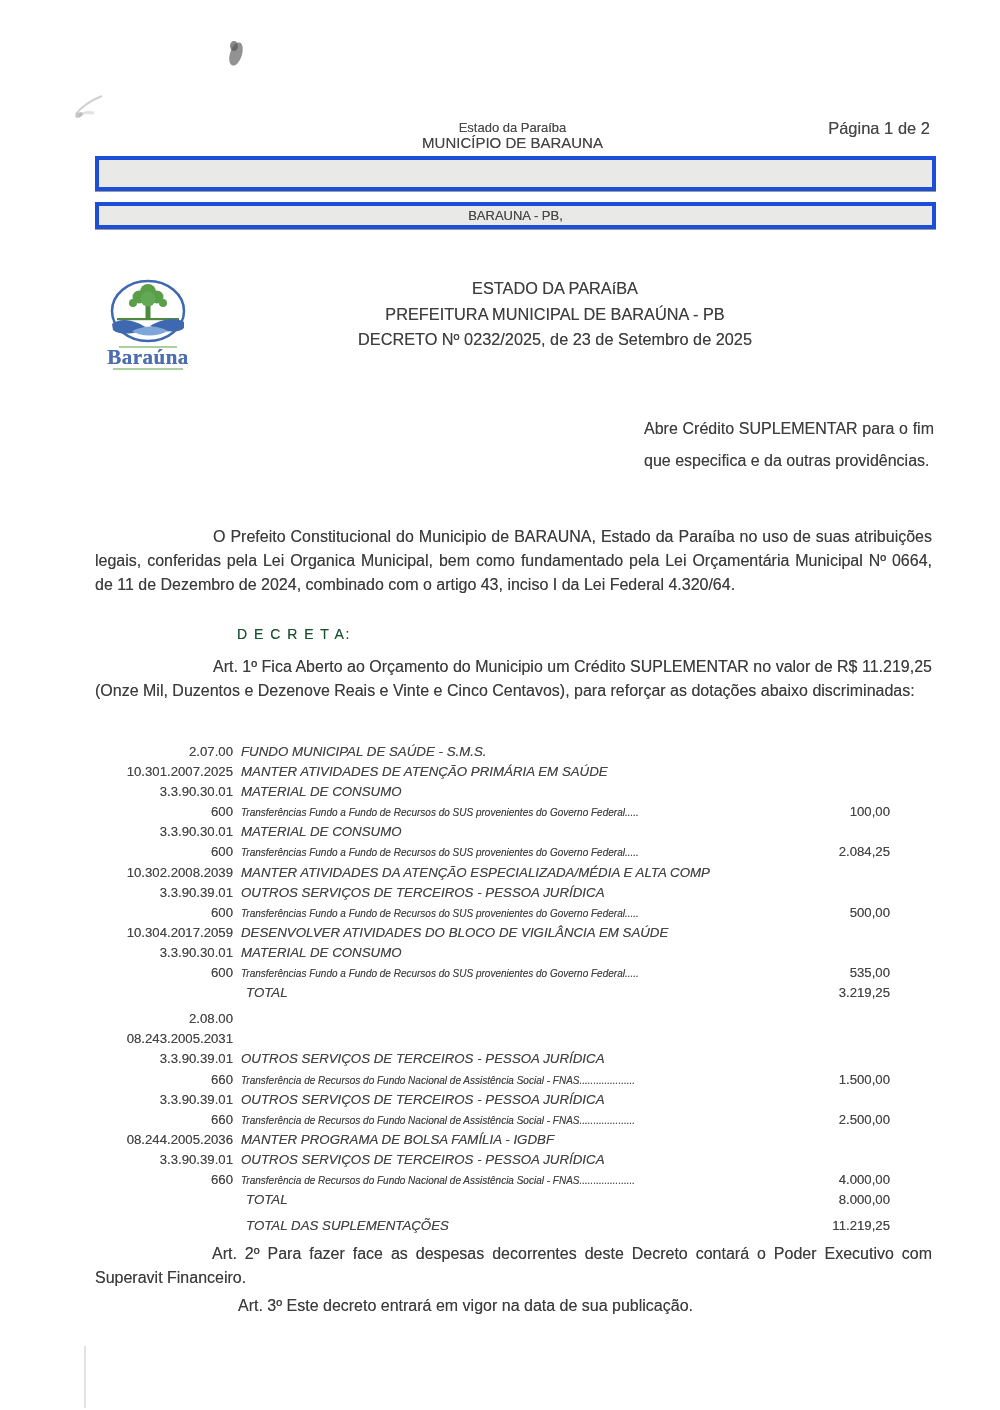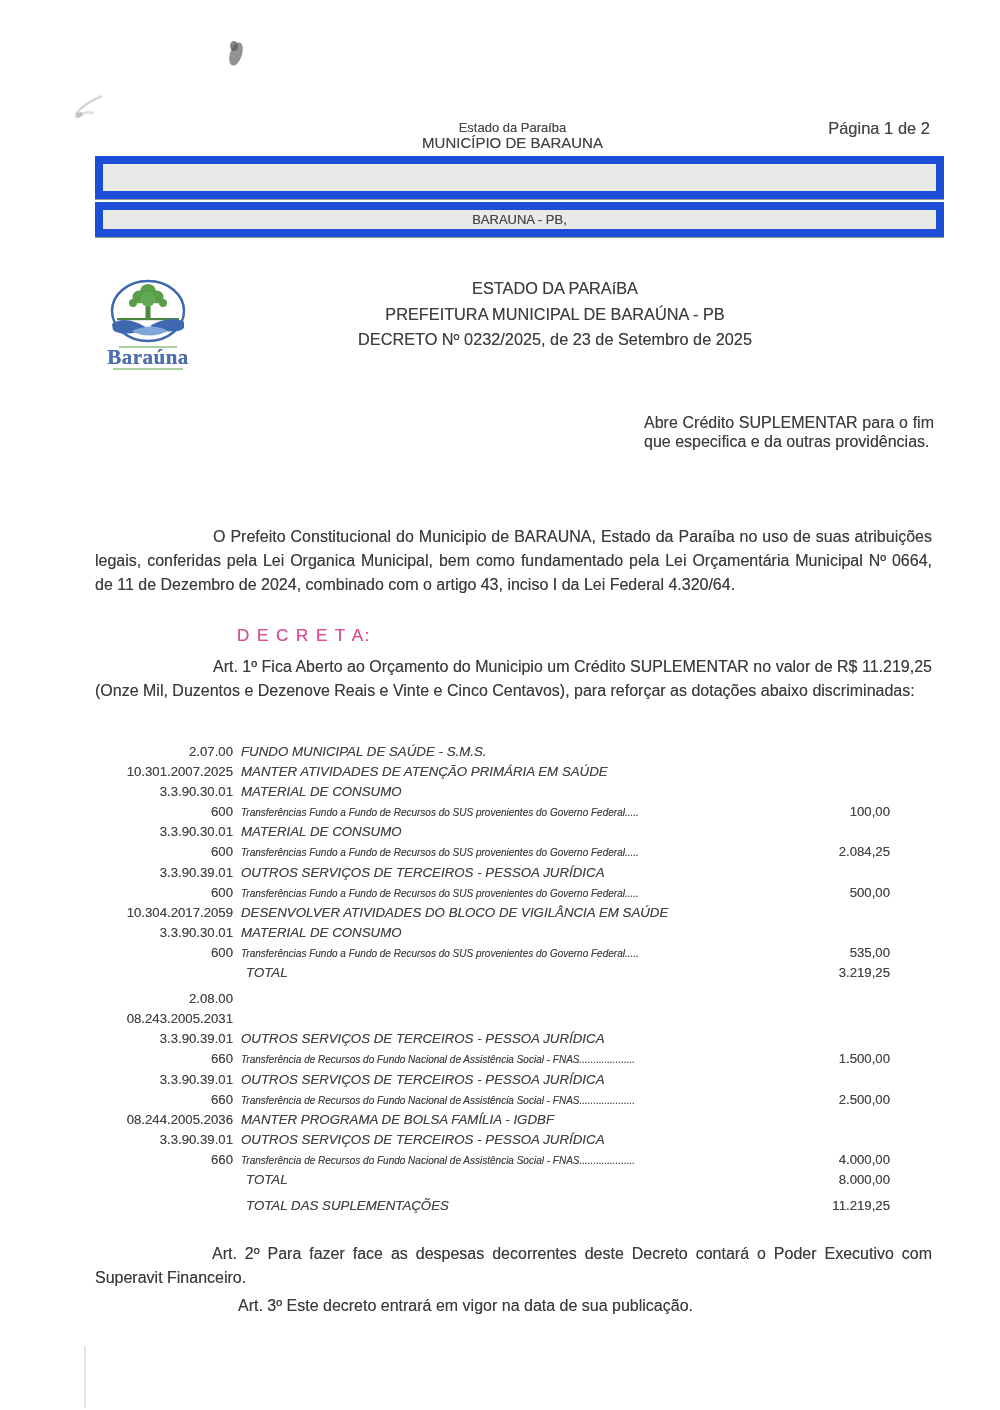--- a/index.html
+++ b/index.html
@@ -15,42 +15,42 @@
   .smudge1{left:72px;top:88px;width:44px;height:34px;}
   .smudge2{left:222px;top:38px;width:30px;height:40px;}
   .faintline{left:84px;top:1346px;width:2px;height:62px;background:#e3e3e3;}
 
   
   .orgblock{left:95px;top:120px;width:835px;text-align:center;line-height:15px;}
   .orgblock .l1{font-size:13px;color:#4a4a4a;}
   .orgblock .l2{font-size:15px;color:#444;}
   .pageind{left:700px;top:119px;width:230px;text-align:right;font-size:16.5px;color:#454545;}
 
-  .gbox{left:95px;width:833px;background:#e9e9e7;border:8px solid #1d4ed8;box-shadow:0 1px 0 #9a9a9a;}
+  .gbox{left:95px;width:833px;background:#e9e9e7;border:4px solid #1d4ed8;box-shadow:0 1px 0 #9a9a9a;}
   .box1{top:156px;height:27px;}
   .box2{top:202px;height:17px;font-size:13px;text-align:center;padding-top:2px;color:#474747;}
 
   
   .logo{left:102px;top:279px;width:92px;}
   .logo svg{display:block;margin:0 auto;}
   .logo .cap{
     font-family:"Liberation Serif","DejaVu Serif",serif;
     font-weight:bold;color:#4a6fb5;font-size:21px;text-align:center;
     line-height:20px;letter-spacing:.5px;margin-top:-2px;
   }
   .logo .tinyline{height:2px;background:#8cc07e;opacity:.75;margin:1px auto;}
 
   
   .titleblock{left:180px;top:276px;width:750px;text-align:center;font-size:16.3px;line-height:25.6px;color:#3e3e3e;}
 
-  .ementa{left:644px;top:413px;width:290px;font-size:16px;line-height:19px;text-align:justify;color:#3e3e3e;}
+  .ementa{left:644px;top:413px;width:290px;font-size:16px;line-height:32px;text-align:justify;color:#3e3e3e;}
 
   .para{left:95px;width:837px;font-size:16px;line-height:24px;text-align:justify;color:#3c3c3c;}
   .preamble{top:525px;text-indent:118px;}
-  .decreta{left:95px;top:626px;width:600px;padding-left:142px;font-size:17px;letter-spacing:1.5px;color:#ec4899;}
+  .decreta{left:95px;top:626px;width:600px;padding-left:142px;font-size:14px;letter-spacing:1.5px;color:#14532d;}
   .art1{top:655px;text-indent:118px;}
   .art2{top:1242px;text-indent:117px;}
   .art3{left:95px;top:1297px;width:837px;font-size:16px;padding-left:143px;color:#3c3c3c;}
 
   
   .btable{left:95px;top:742px;width:795px;color:#454545;}
   .brow{display:flex;align-items:baseline;line-height:20.1px;height:20.1px;white-space:nowrap;}
   .brow .c{width:138px;text-align:right;font-size:13.2px;flex:none;}
   .brow .d{width:546px;margin-left:8px;font-size:13.3px;flex:none;overflow:hidden;font-style:italic;}
   .brow.src .d{font-size:10px;}
@@ -146,20 +146,25 @@
       <span class="c">3.3.90.30.01</span>
       <span class="d">MATERIAL DE CONSUMO</span>
       <span class="v"></span>
     </div>
   <div class="brow src">
       <span class="c">600</span>
       <span class="d">Transferências Fundo a Fundo de Recursos do SUS provenientes do Governo Federal.....</span>
       <span class="v">2.084,25</span>
     </div>
   <div class="brow">
+      <span class="c">10.302.2008.2039</span>
+      <span class="d">MANTER ATIVIDADES DA ATENÇÃO ESPECIALIZADA/MÉDIA E ALTA COMP</span>
+      <span class="v"></span>
+    </div>
+  <div class="brow">
       <span class="c">3.3.90.39.01</span>
       <span class="d">OUTROS SERVIÇOS DE TERCEIROS - PESSOA JURÍDICA</span>
       <span class="v"></span>
     </div>
   <div class="brow src">
       <span class="c">600</span>
       <span class="d">Transferências Fundo a Fundo de Recursos do SUS provenientes do Governo Federal.....</span>
       <span class="v">500,00</span>
     </div>
   <div class="brow">

